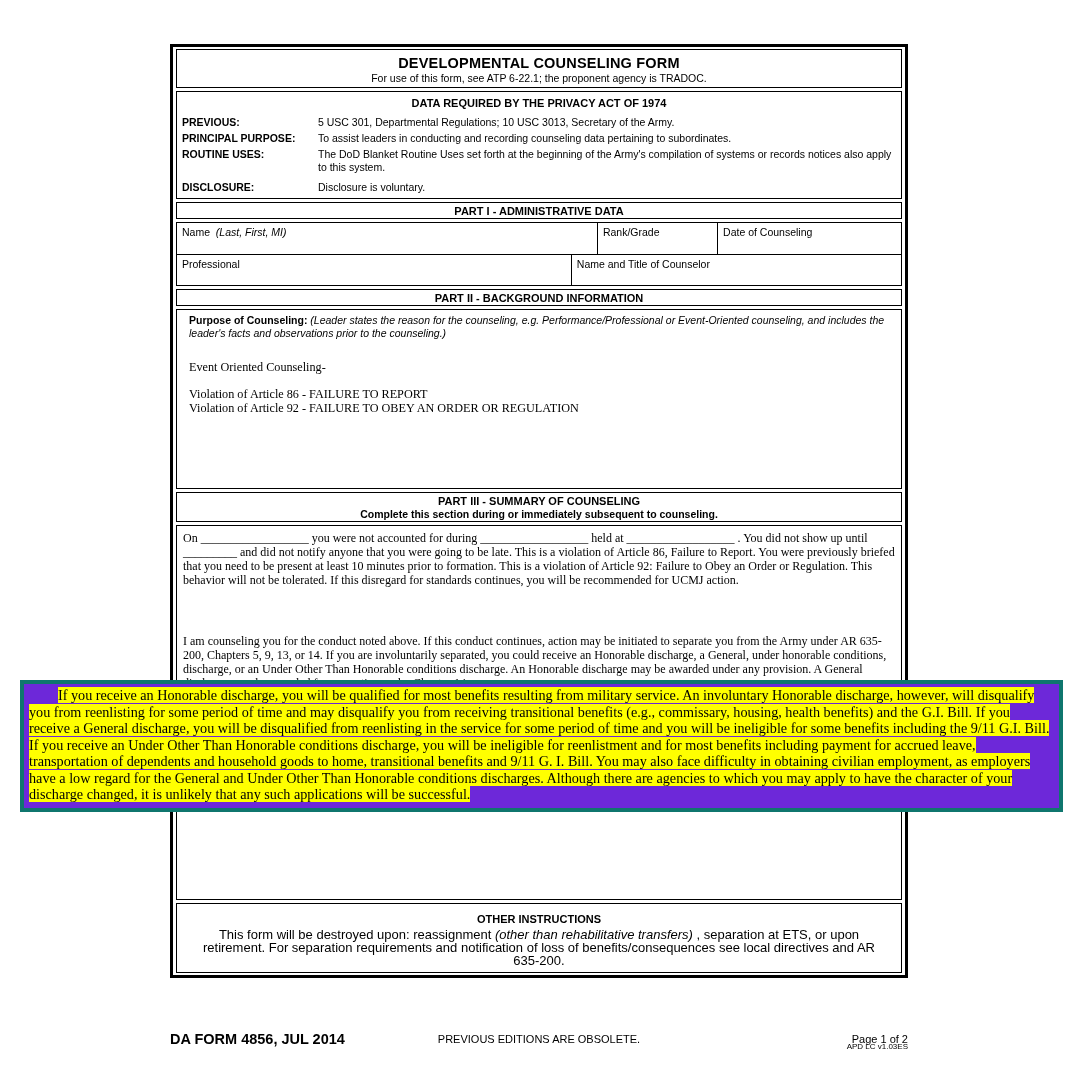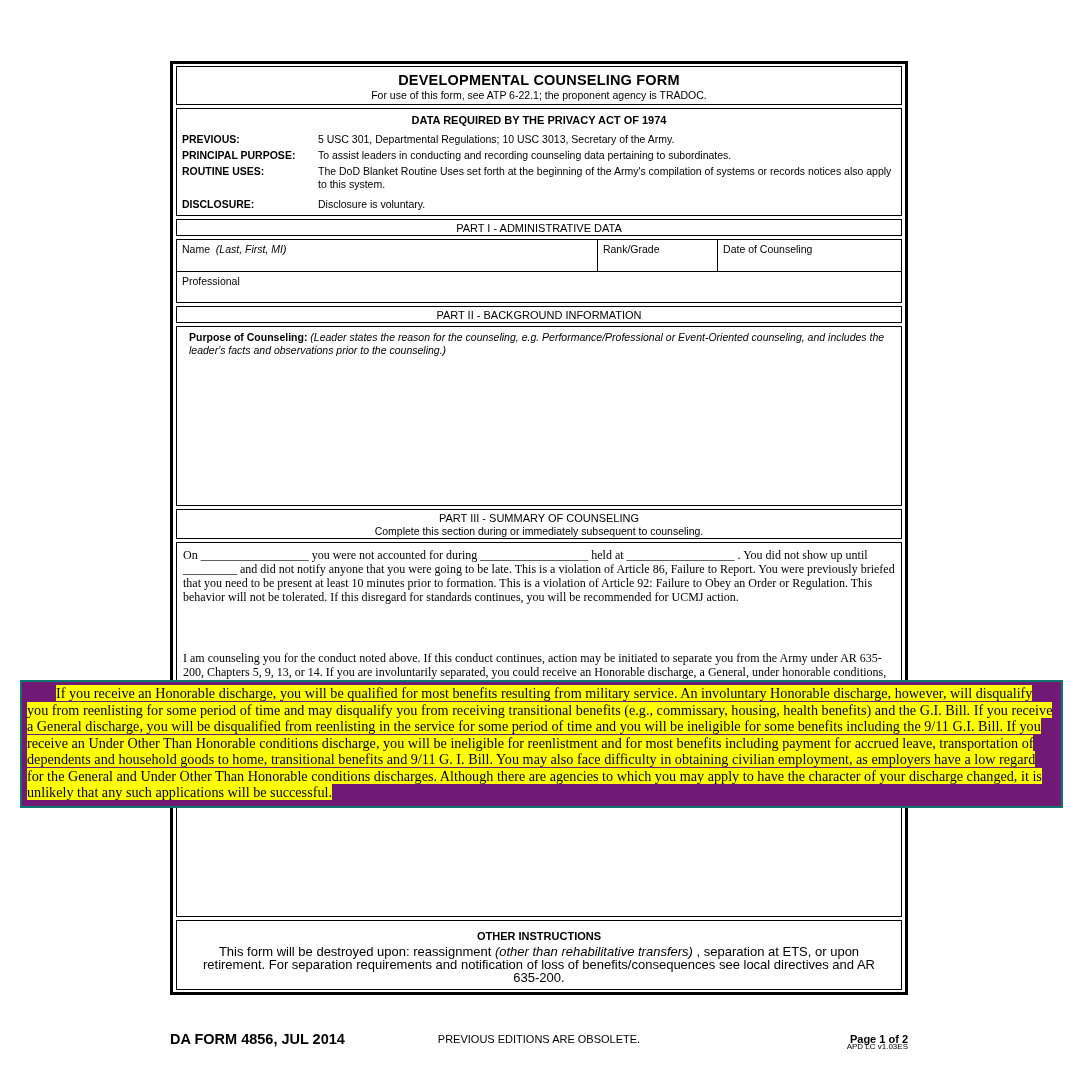--- a/index.html
+++ b/index.html
@@ -1,32 +1,32 @@
 <!DOCTYPE html>
 <html><head>
 <meta charset="utf-8">
 <style>
   html,body{margin:0;padding:0;background:#fff;}
   body{width:1080px;height:1080px;position:relative;font-family:"Liberation Sans",sans-serif;color:#000;overflow:hidden;}
   .form{position:absolute;left:170px;top:44px;width:738px;height:934px;border:3px solid #000;box-sizing:border-box;
-        padding:2px 3px;display:flex;flex-direction:column;gap:3px;background:#fff;margin-top:17px;}
+        padding:2px 3px;display:flex;flex-direction:column;gap:3px;background:#fff;}
   .sec{border:1px solid #000;box-sizing:border-box;background:#fff;}
   
   .title-box{text-align:center;padding:5px 0 3px;}
   .title{font-weight:bold;font-size:14.5px;letter-spacing:.2px;}
   .subtitle{font-size:10.5px;margin-top:1px;}
   
   .privacy-box{padding:3px 5px 4px;}
   .privacy-header{text-align:center;font-weight:bold;font-size:11px;margin:2px 0 7px;}
   .privacy-row{display:flex;font-size:10.5px;line-height:13px;margin-bottom:3px;}
   .privacy-label{width:136px;flex:none;font-weight:bold;}
   .privacy-value{flex:1;}
   .row-disclosure{margin-top:7px;margin-bottom:0;}
   
-  .part-bar{text-align:center;font-weight:normal;font-size:11px;padding:2px 16px 1px;}
+  .part-bar{text-align:center;font-weight:bold;font-size:11px;padding:2px 16px 1px;}
   .part-bar .sub{font-size:10.5px;margin-top:1px;}
   
   .p1row{display:flex;height:31px;}
   .p1row2{border-top:1px solid #000;height:30px;}
   .p1cell{box-sizing:border-box;padding:3px 5px;font-size:10.5px;}
   .p1cell + .p1cell{border-left:1px solid #000;}
   .c-name{width:58%;}
   .c-rank{width:16.6%;}
   .c-date{width:25.4%;}
   .c-org{width:54.4%;}
@@ -37,33 +37,33 @@
   .purpose{font-size:10.5px;line-height:13px;}
   .purpose .lbl{font-weight:bold;}
   .purpose .desc{font-style:italic;}
   .entry{font-family:"Liberation Serif",serif;font-size:12.2px;line-height:13.5px;white-space:pre-line;margin-top:21px;}
   
   .kp-box{flex:1;padding:4px 6px;}
   .kp-label{font-weight:bold;font-size:11px;}
   .kp-p{font-family:"Liberation Serif",serif;font-size:12px;line-height:14px;margin:1px 0 0;}
   .kp-p2{margin-top:47px;}
   
-  .hl-overlay{position:absolute;left:20px;top:680px;width:1043px;box-sizing:border-box;border:2px solid #0f766e;
-              background:#701a75;padding:3px 6px 5px 5px;z-index:5;}
+  .hl-overlay{position:absolute;left:20px;top:680px;width:1043px;box-sizing:border-box;border:4px solid #0f766e;
+              background:#6d28d9;padding:3px 6px 5px 5px;z-index:5;}
   .hl-overlay p{margin:0;font-family:"Liberation Serif",serif;font-size:14.2px;line-height:16.5px;text-indent:29px;}
   .hl-text{background:#ffff00;}
   
   .other-box{padding:8px 24px 5px;text-align:center;flex:none;}
   .other-header{font-weight:bold;font-size:11px;margin:1px 0 3px;}
   .other-text{font-size:13px;line-height:13px;}
   
   .footer{position:absolute;left:170px;top:1031px;width:738px;}
   .footer-num{position:absolute;left:0;top:0;font-weight:bold;font-size:14.5px;}
   .footer-ed{position:absolute;left:0;right:0;top:2px;text-align:center;font-size:11px;}
-  .footer-page{position:absolute;right:0;top:2px;font-size:11px;font-weight:bold;}
+  .footer-page{position:absolute;right:0;top:2px;font-size:11px;}
   .footer-ver{position:absolute;right:0;top:11px;font-size:8px;}
 </style>
 </head>
 <body>
 
 <div class="form">
 
   <div class="sec title-box">
     <div class="title">DEVELOPMENTAL COUNSELING FORM</div>
     <div class="subtitle">For use of this form, see ATP 6-22.1; the proponent agency is TRADOC.</div>
@@ -102,30 +102,37 @@
         <span>Rank/Grade</span>
       </div>
       <div class="p1cell c-date">
         <span>Date of Counseling</span>
       </div>
     </div>
     <div class="p1row p1row2">
       <div class="p1cell c-org">
         <span>Professional</span>
       </div>
+      <div class="p1cell c-coun">
+        <span>Name and Title of Counselor</span>
+      </div>
     </div>
   </div>
 
   <div class="sec part-bar">
     <span>PART II - BACKGROUND INFORMATION</span>
   </div>
   <div class="sec part2-box">
     <div class="purpose">
       <span class="lbl">Purpose of Counseling:</span><span class="desc"> (Leader states the reason for the counseling, e.g. Performance/Professional or Event-Oriented counseling, and includes the leader's facts and observations prior to the counseling.)</span>
     </div>
+    <div class="entry">Event Oriented Counseling-
+
+Violation of Article 86 - FAILURE TO REPORT
+Violation of Article 92 - FAILURE TO OBEY AN ORDER OR REGULATION</div>
   </div>
 
   <div class="sec part-bar">
     <div>PART III - SUMMARY OF COUNSELING</div>
     <div class="sub">Complete this section during or immediately subsequent to counseling.</div>
   </div>
   <div class="sec kp-box">
     <p class="kp-p">On __________________ you were not accounted for during __________________ held at __________________ .  You did not show up until _________ and did not notify anyone that you were going to be late. This is a violation of Article 86, Failure to Report. You were previously briefed that you need to be present at least 10 minutes prior to formation. This is a violation of Article 92: Failure to Obey an Order or Regulation. This behavior will not be tolerated.  If this disregard for standards continues, you will be recommended for UCMJ action.</p>
     <p class="kp-p kp-p2">I am counseling you for the conduct noted above.  If this conduct continues, action may be initiated to separate you from the Army under AR 635-200, Chapters 5, 9, 13, or 14.  If you are involuntarily separated, you could receive an Honorable discharge, a General, under honorable conditions, discharge, or an Under Other Than Honorable conditions discharge.  An Honorable discharge may be awarded under any provision.  A General discharge may be awarded for separation under Chapter 14.</p>
   </div>

